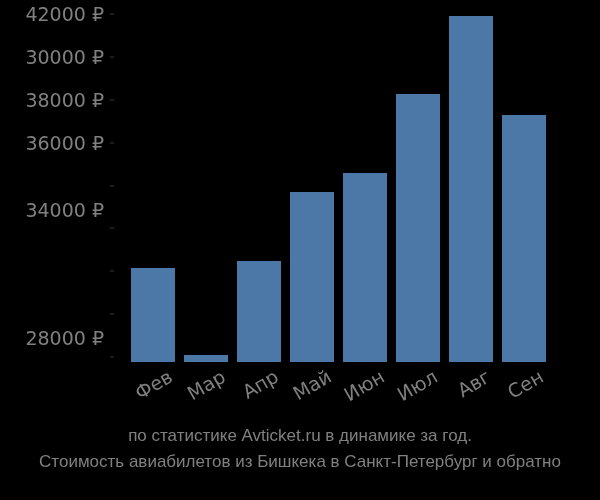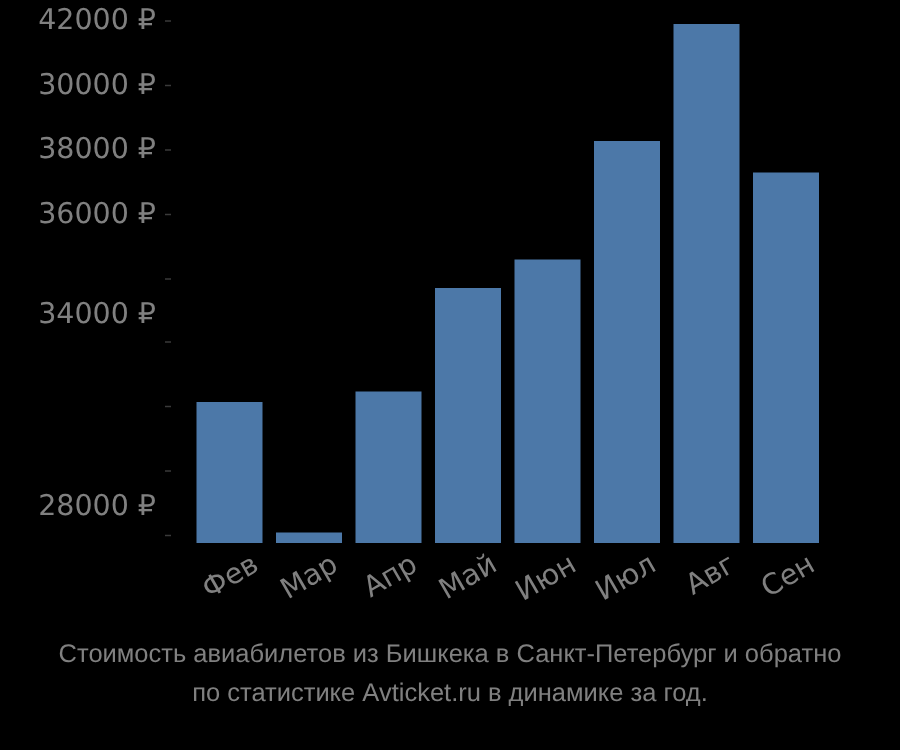--- a/index.html
+++ b/index.html
@@ -128,17 +128,17 @@
       <div class="xtick" style="left: 218px; transform: translateX(-100%) rotate(-30deg); transform-origin: right top;"><span>Мар</span></div>
       <div class="xtick" style="left: 271px; transform: translateX(-100%) rotate(-30deg); transform-origin: right top;"><span>Апр</span></div>
       <div class="xtick" style="left: 324px; transform: translateX(-100%) rotate(-30deg); transform-origin: right top;"><span>Май</span></div>
       <div class="xtick" style="left: 377px; transform: translateX(-100%) rotate(-30deg); transform-origin: right top;"><span>Июн</span></div>
       <div class="xtick" style="left: 430px; transform: translateX(-100%) rotate(-30deg); transform-origin: right top;"><span>Июл</span></div>
       <div class="xtick" style="left: 483px; transform: translateX(-100%) rotate(-30deg); transform-origin: right top;"><span>Авг</span></div>
       <div class="xtick" style="left: 536px; transform: translateX(-100%) rotate(-30deg); transform-origin: right top;"><span>Сен</span></div>
     </div>
 
   <div id="caption">
+    <div>по статистике Avticket.ru в динамике за год.</div>
     <div>Стоимость авиабилетов из Бишкека в Санкт-Петербург и обратно</div>
-    <div>по статистике Avticket.ru в динамике за год.</div>
   </div>
 
 </div>
 
 </body></html>

